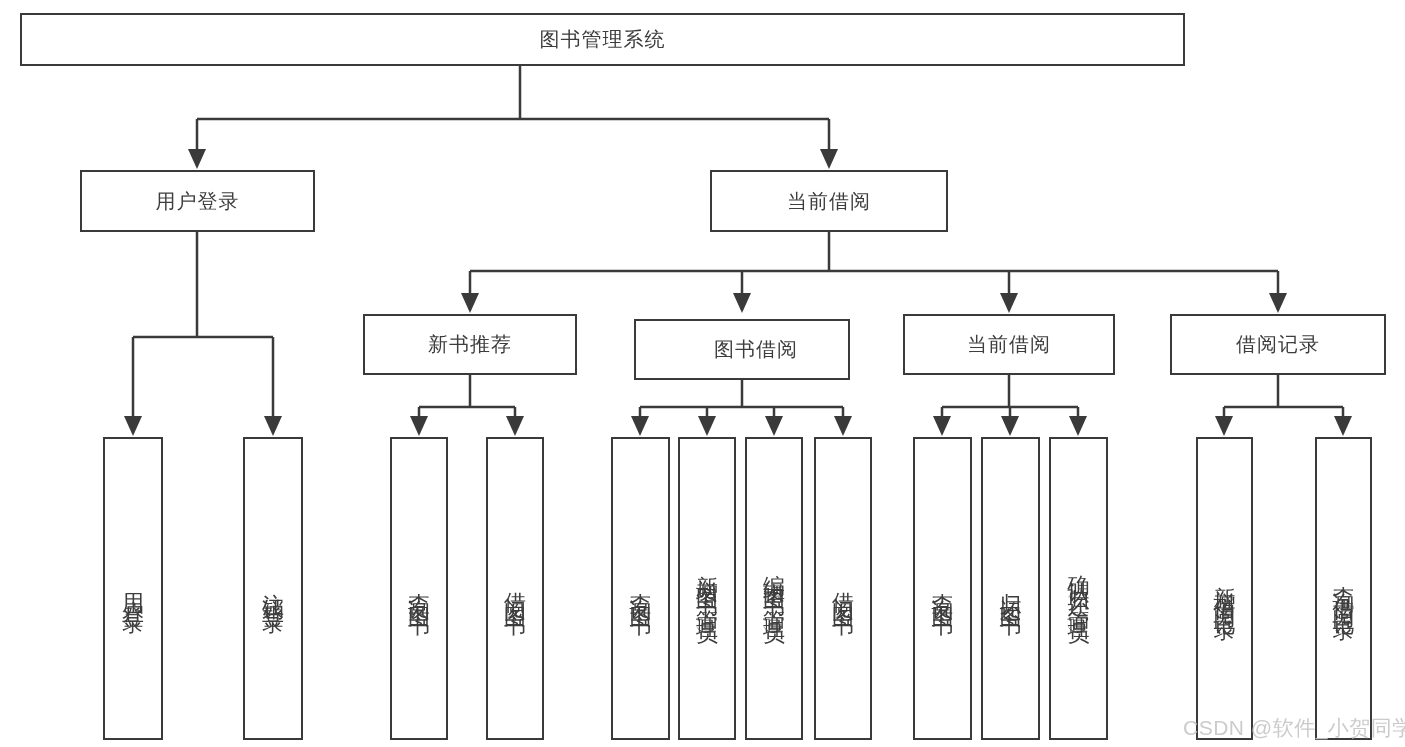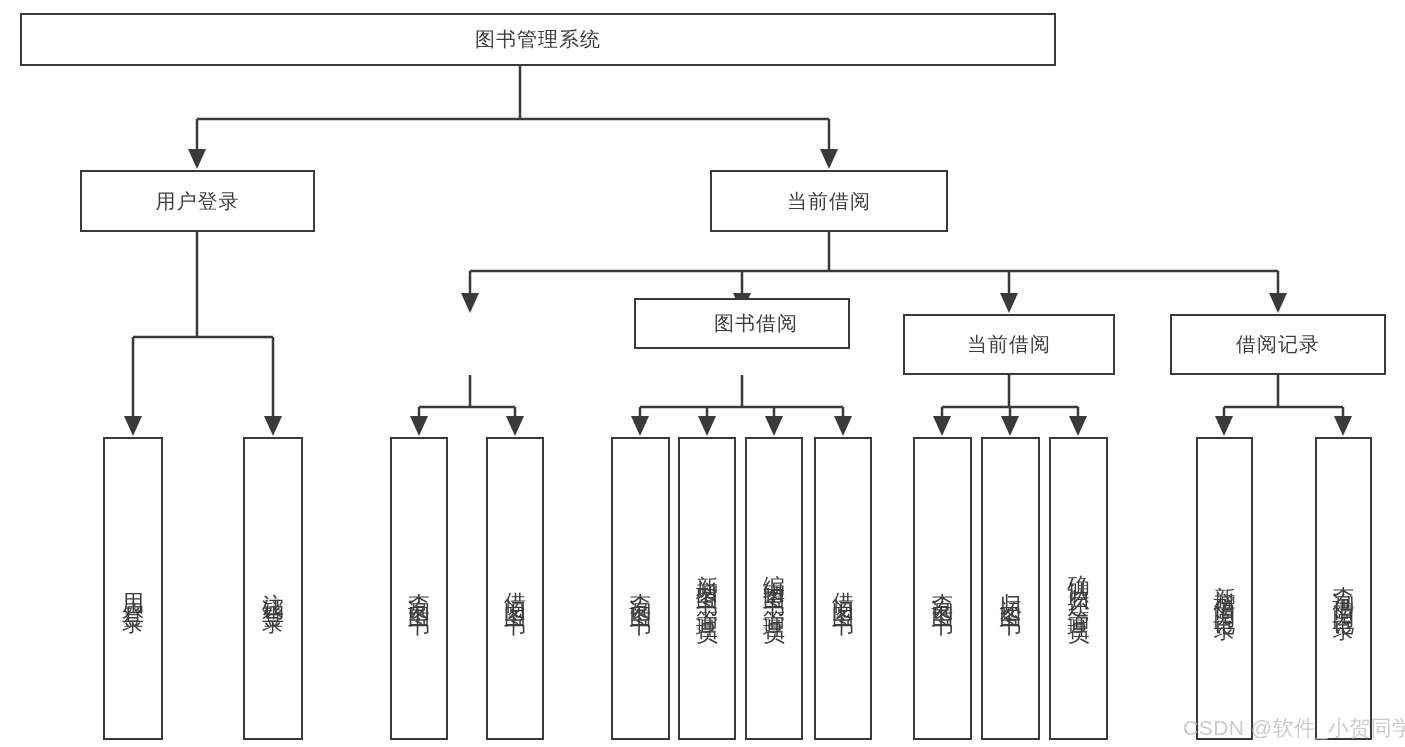--- a/index.html
+++ b/index.html
@@ -78,32 +78,35 @@
       <polygon points="765,416 783,416 774,436"></polygon>
       <polygon points="834,416 852,416 843,436"></polygon>
       <polygon points="933,416 951,416 942,436"></polygon>
       <polygon points="1001,416 1019,416 1010,436"></polygon>
       <polygon points="1069,416 1087,416 1078,436"></polygon>
       <polygon points="1215,416 1233,416 1224,436"></polygon>
       <polygon points="1334,416 1352,416 1343,436"></polygon>
     </g>
   </svg>
 
-  <div class="box hbox" style="left:20px; top:13px; width:1036px; height:53px;">
+  <div class="box hbox" style="left:20px; top:13px; width:1165px; height:53px;">
     <span>图书管理系统</span>
   </div>
 
   <div class="box hbox" style="left:80px; top:170px; width:235px; height:62px;">
     <span>用户登录</span>
   </div>
   <div class="box hbox" style="left:710px; top:170px; width:238px; height:62px;">
     <span>当前借阅</span>
   </div>
 
-  <div class="box hbox" style="left:634px; top:298px; width:216px; height:51px;padding-left:28px;">
+  <div class="box hbox" style="left:363px; top:314px; width:214px; height:61px;">
+    <span>新书推荐</span>
+  </div>
+  <div class="box hbox" style="left:634px; top:319px; width:216px; height:61px;padding-left:28px;">
     <span>图书借阅</span>
   </div>
   <div class="box hbox" style="left:903px; top:314px; width:212px; height:61px;">
     <span>当前借阅</span>
   </div>
   <div class="box hbox" style="left:1170px; top:314px; width:216px; height:61px;">
     <span>借阅记录</span>
   </div>
 
   <div class="box vbox" style="left:103px; top:437px; width:60px; height:303px;">

